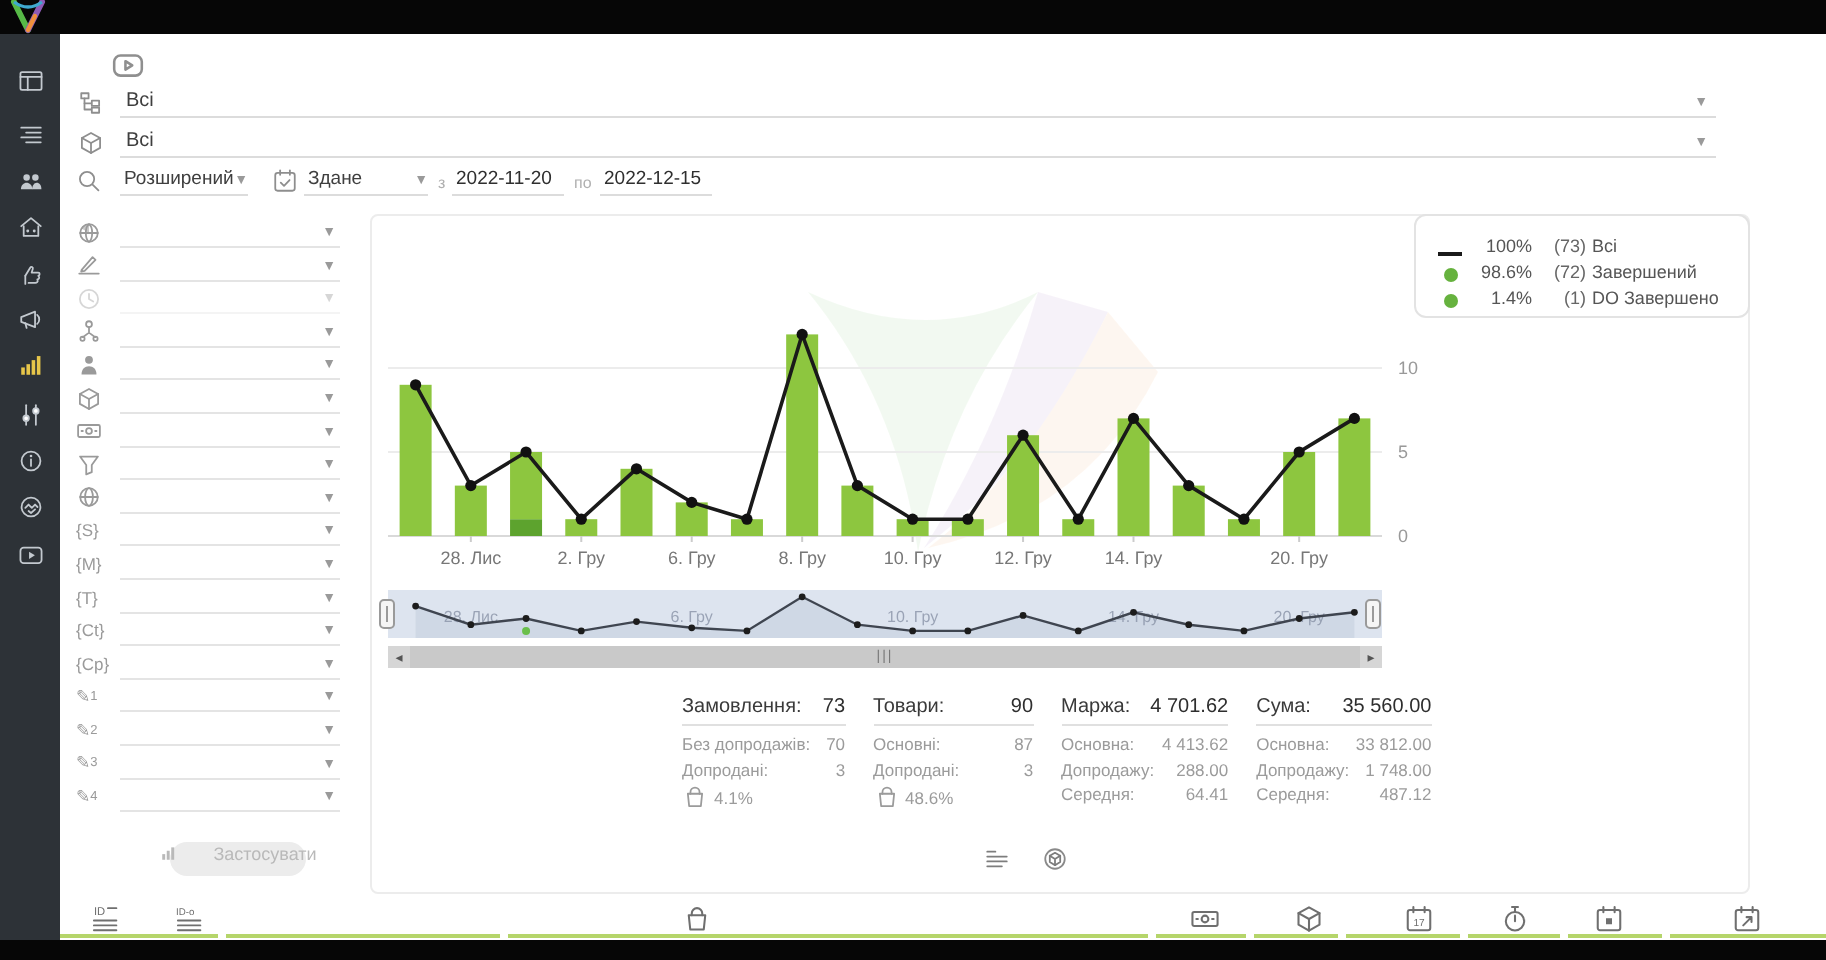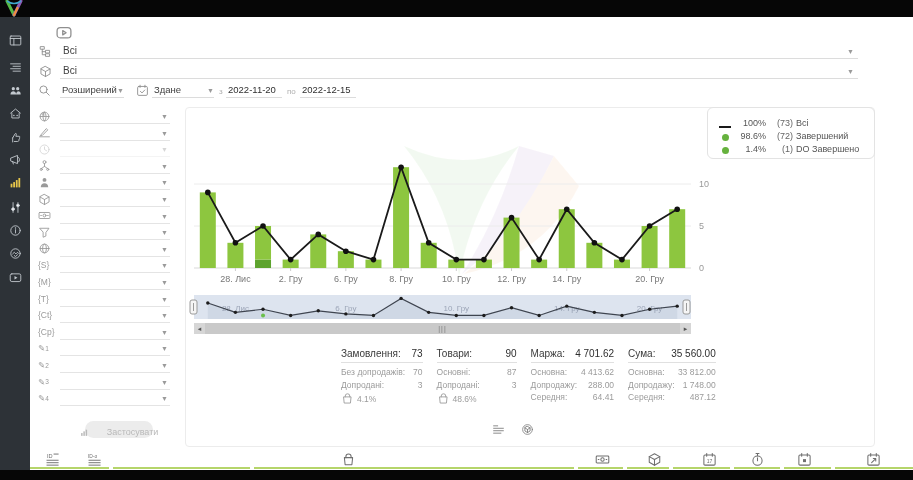--- a/index.html
+++ b/index.html
@@ -22,21 +22,21 @@
   .tinylab{font-size:8px;color:#b0b0b0;}
   .datev{font-size:9.5px;color:#2f2f2f;}
   
   .frow{position:absolute;left:38px;width:132px;height:16px;}
   .frow .fic{position:absolute;left:0;top:0;width:16px;height:14px;color:#9a9a9a;font-size:8.5px;display:flex;align-items:center;}
   .frow .fsel{position:absolute;left:22px;right:0;top:1px;height:13px;border-bottom:1px solid #e4e4e4;}
   .frow .fsel .caret{position:absolute;right:2px;top:3px;}
   .frow.disabled{opacity:.4;}
   .subnum{font-size:6.5px;vertical-align:sub;}
   .applybtn{left:85px;top:421px;width:68px;height:17px;border:none;border-radius:9px;background:#ececec;
-            color:#b9b9b9;font-size:9px;display:flex;align-items:flex-end;justify-content:center;gap:18px;cursor:default;
+            color:#b9b9b9;font-size:9px;display:flex;align-items:flex-start;justify-content:center;gap:18px;cursor:default;
             font-family:"Liberation Sans","DejaVu Sans",sans-serif;}
   
   .card{left:185px;top:107px;width:688px;height:338px;border:1px solid #ececec;border-radius:4px;background:#fff;}
   .legendbox{position:absolute;right:-1px;top:-1px;width:168px;height:52px;border:1px solid #e3e3e3;border-radius:6px;background:#fff;
              padding:7px 8px 0 10px;box-sizing:border-box;font-size:9px;color:#555;}
   .lgrow{display:flex;align-items:flex-end;height:13px;}
   .lgsw{width:14px;display:flex;align-items:center;justify-content:center;margin-right:4px;}
   .lgline{width:12px;height:2px;background:#1a1a1a;}
   .lgdot{width:7px;height:7px;border-radius:50%;background:#66b23e;}
   .lgpct{width:30px;text-align:right;margin-right:3px;}

